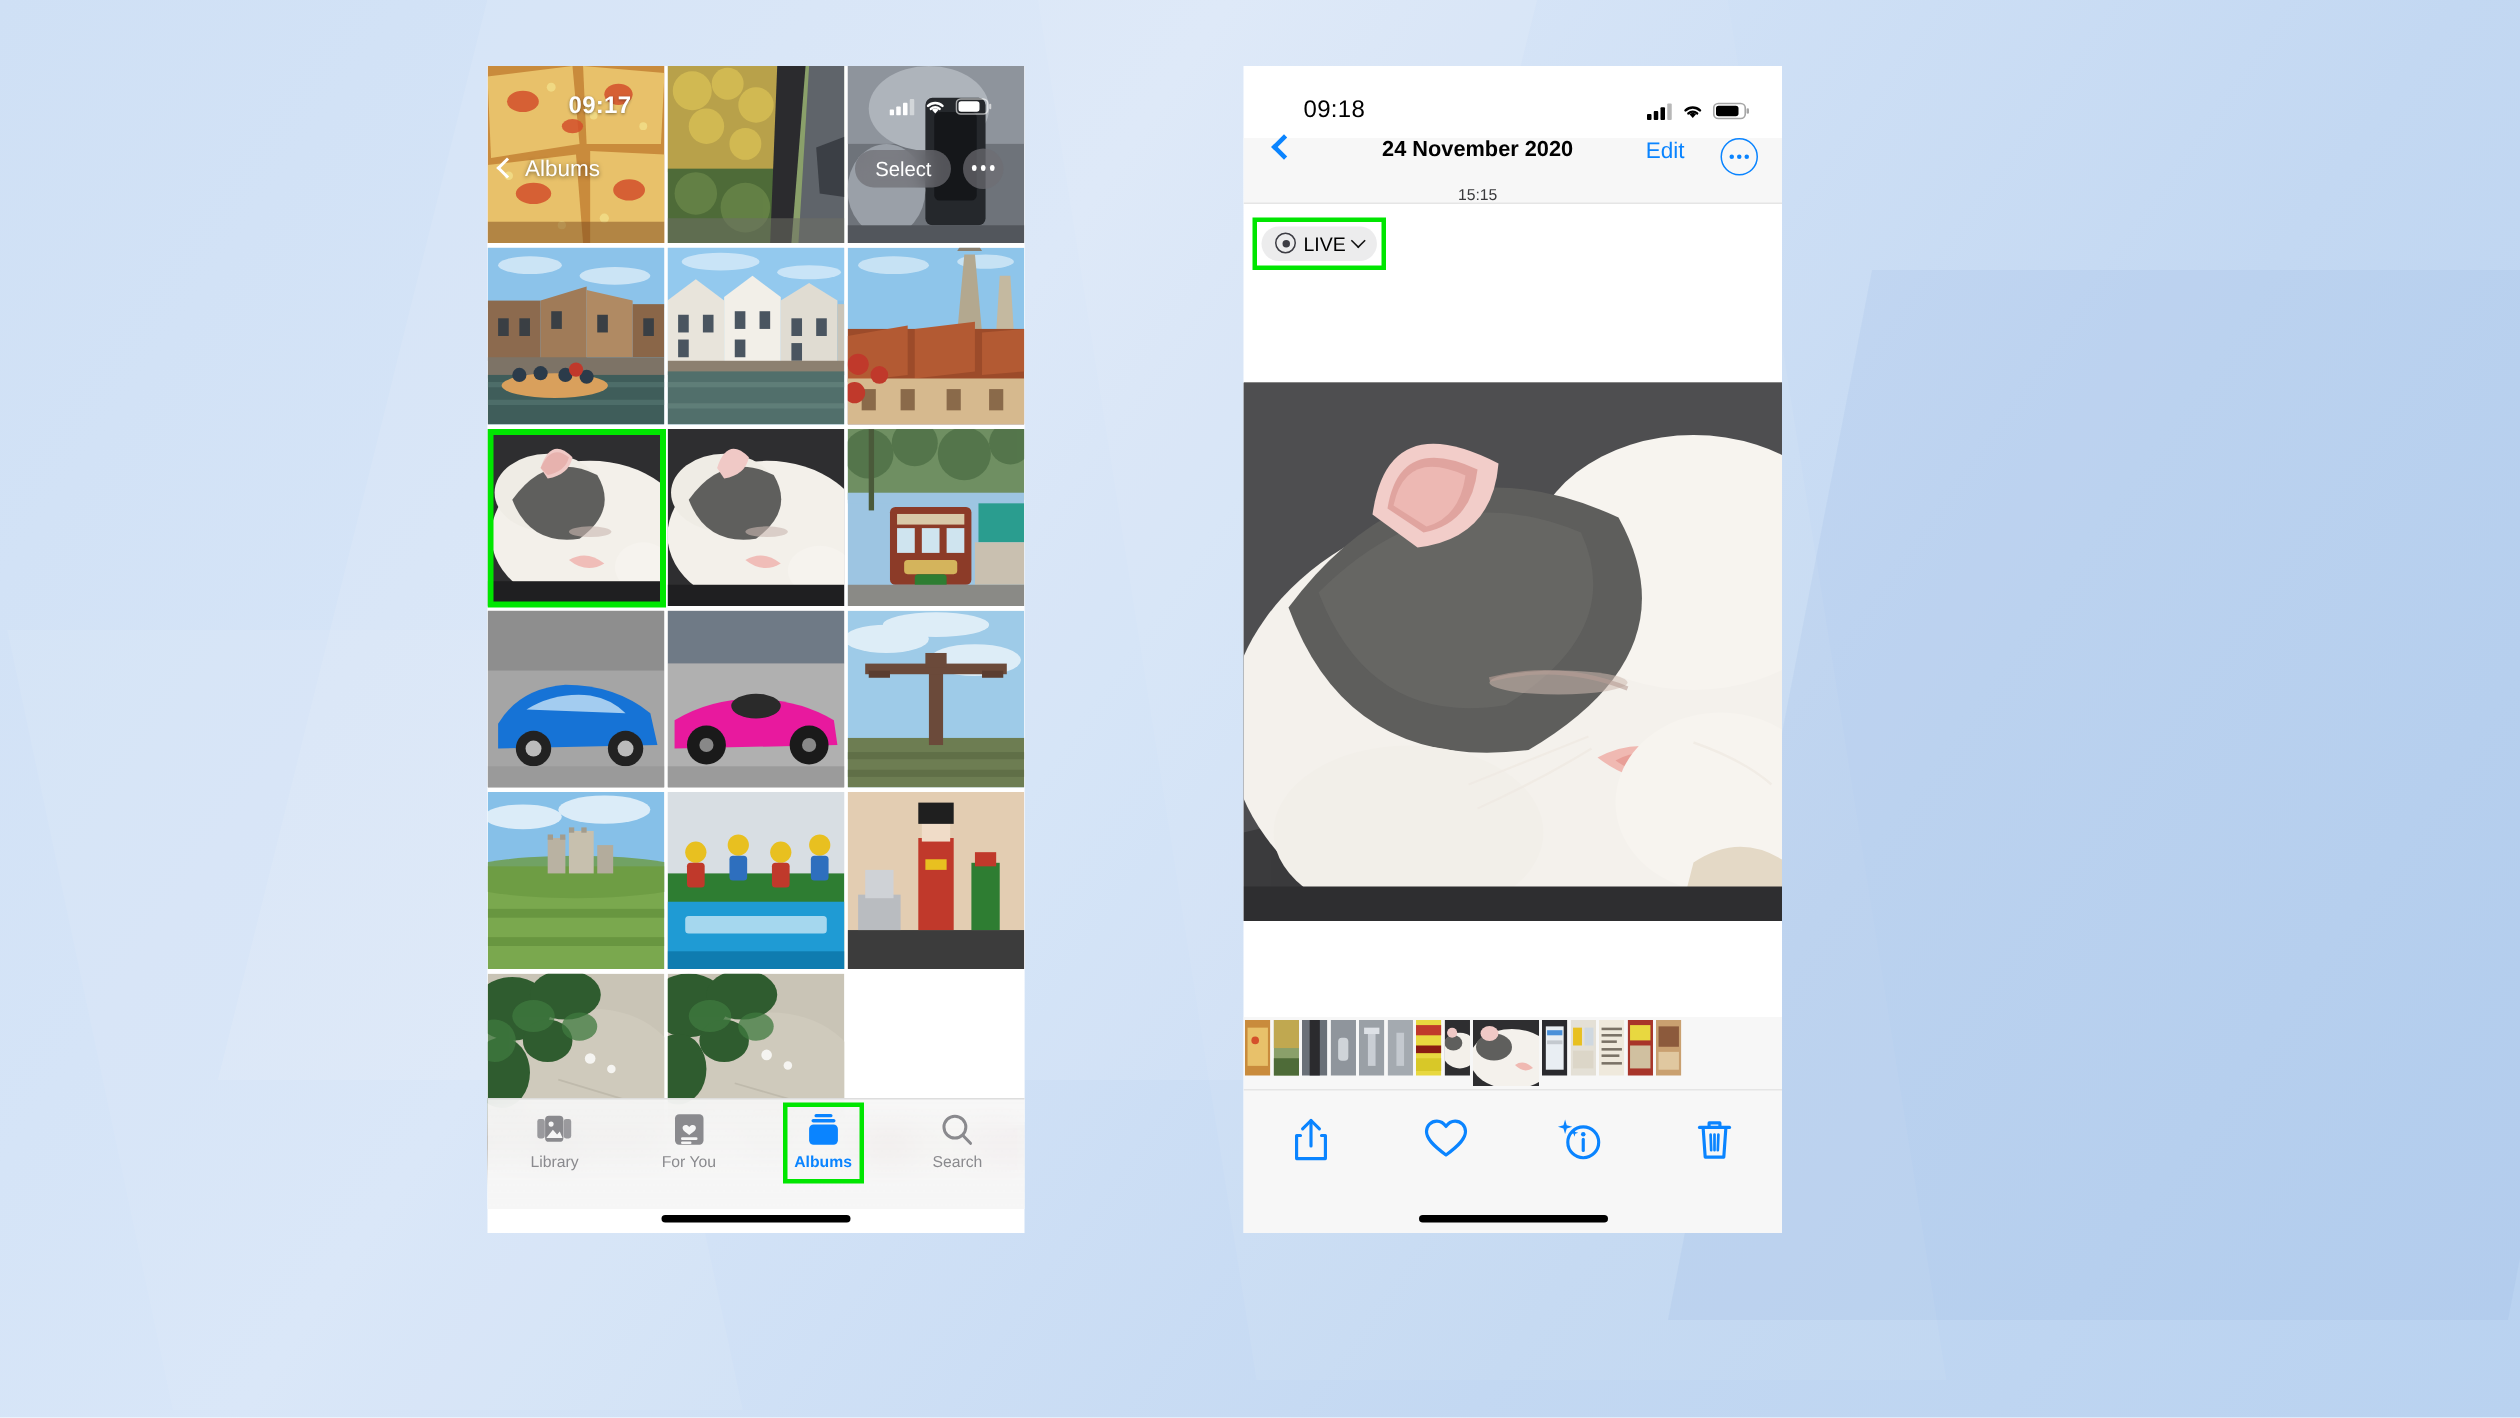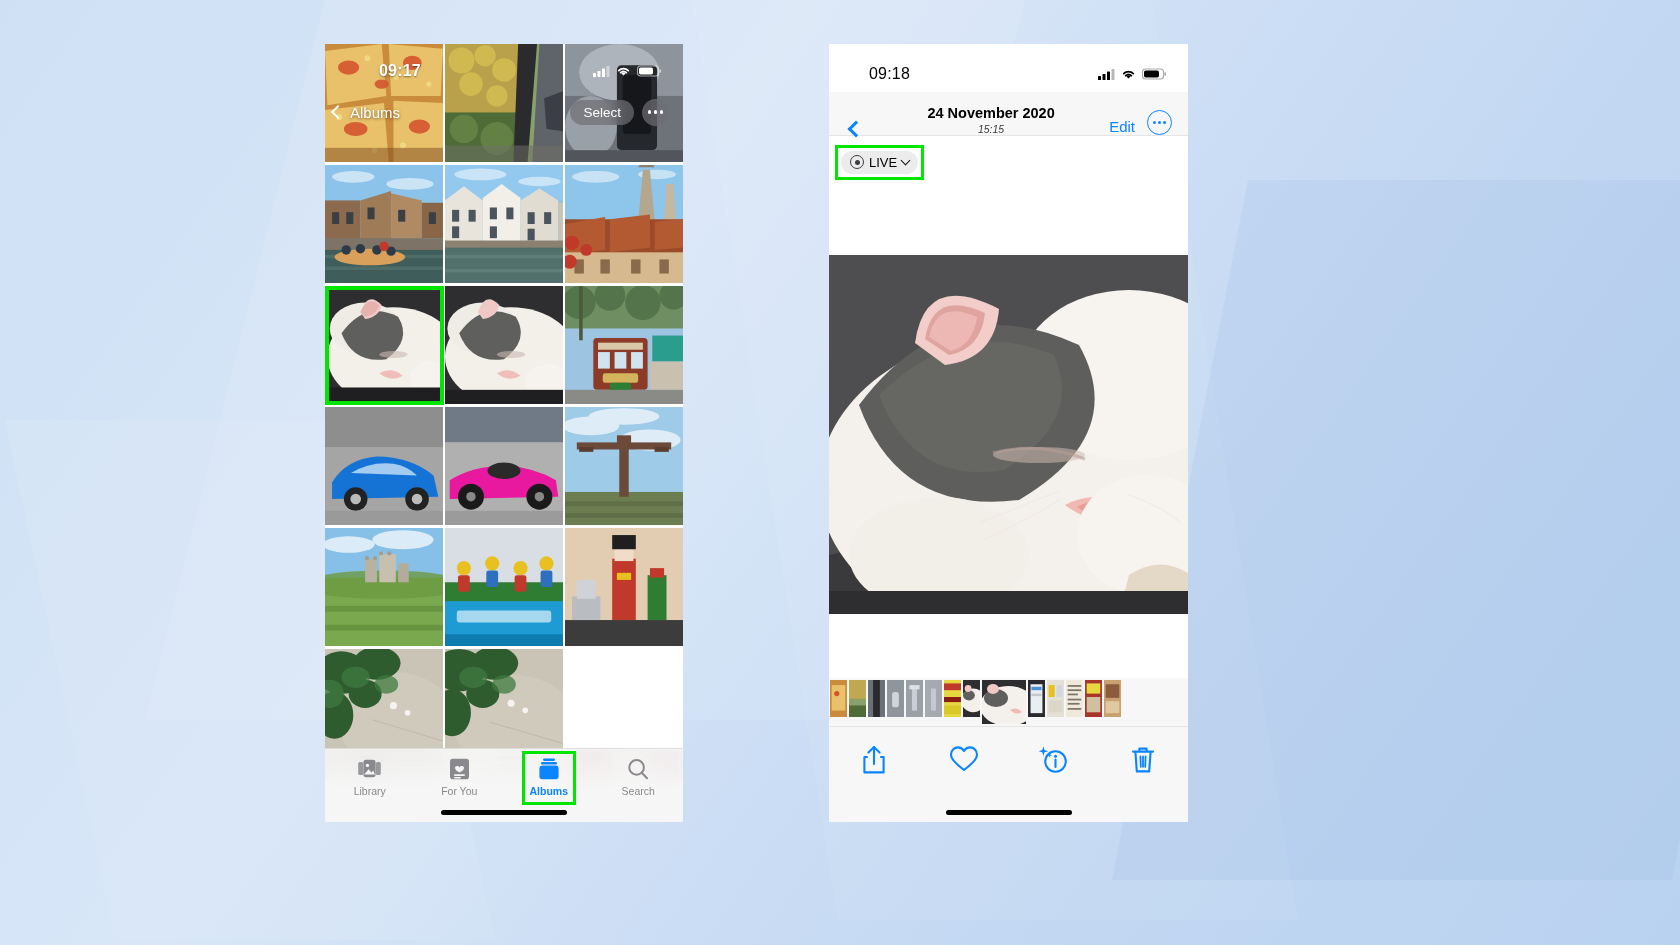--- a/index.html
+++ b/index.html
@@ -74,21 +74,21 @@
 
   
   .sel-ring {
     position: absolute; z-index: 6; pointer-events: none;
     border: 4px solid #00e600;
     left: 0; top: 242px; width: 119px; height: 119px;
   }
 
   
   .tabbar {
-    position: absolute; left: 0; bottom: 0; width: 100%; height: 74px;
+    position: absolute; left: 0; bottom: 16px; width: 100%; height: 74px;
     background: linear-gradient(180deg, rgba(246,246,246,.92), rgba(246,246,246,.99));
     border-top: .5px solid rgba(0,0,0,.10);
     display: flex; align-items: flex-start; padding-top: 9px;
     backdrop-filter: blur(10px);
   }
   .tab { flex: 1; display: flex; flex-direction: column; align-items: center;
          gap: 5px; position: relative; }
   .tab .tlabel { font-size: 10.5px; color: #8a8a8e; }
   .tab.active .tlabel { color: #0a84ff; font-weight: 600; }
   .tab .ticon { width: 26px; height: 22px; display: flex; align-items: center;
@@ -108,30 +108,31 @@
   .r-statusbar {
     position: absolute; top: 0; left: 0; right: 0; height: 48px;
     display: flex; align-items: center; justify-content: space-between;
     padding: 12px 22px 0 40px; color: #000;
   }
   .r-time { font-size: 16px; font-weight: 400; letter-spacing: .2px; }
   .r-status-icons { display: flex; align-items: center; gap: 6px; }
 
   .r-navbar {
     position: absolute; top: 48px; left: 0; right: 0; height: 44px;
-    display: flex; align-items: flex-end; padding: 0 16px 0 10px;
+    display: flex; align-items: flex-start; padding: 0 16px 0 10px;
     border-bottom: .5px solid rgba(0,0,0,.07);
     background: #f7f7f7;
+    gap: 12px;
   }
   .r-back { width: 34px; display: flex; align-items: center; justify-content: center; }
   .chev-blue { width: 12px; height: 12px; border-left: 3px solid #0a84ff;
                border-bottom: 3px solid #0a84ff; transform: rotate(45deg); }
   .r-title-wrap { flex: 1; text-align: center; line-height: 1.15; }
   .r-title { font-size: 14.5px; font-weight: 600; color: #000; }
-  .r-subtitle { font-size: 10.5px; color: #3a3a3c; margin-top: 1px; font-style: italic; }
+  .r-subtitle { font-size: 10.5px; color: #3a3a3c; margin-top: 15px; }
   .r-edit { color: #0a84ff; font-size: 15px; margin-right: 12px; }
   .r-more {
     width: 25px; height: 25px; border-radius: 50%; border: 1.8px solid #0a84ff;
     display: flex; align-items: center; justify-content: center; gap: 2.2px;
   }
   .r-more span { width: 3px; height: 3px; border-radius: 50%; background: #0a84ff; }
 
   .live-row { position: absolute; top: 96px; left: 0; right: 0; height: 44px;
               display: flex; align-items: center; padding-left: 6px; }
   .live-hl { border: 3.5px solid #00e600; padding: 3px; display: inline-flex; }

